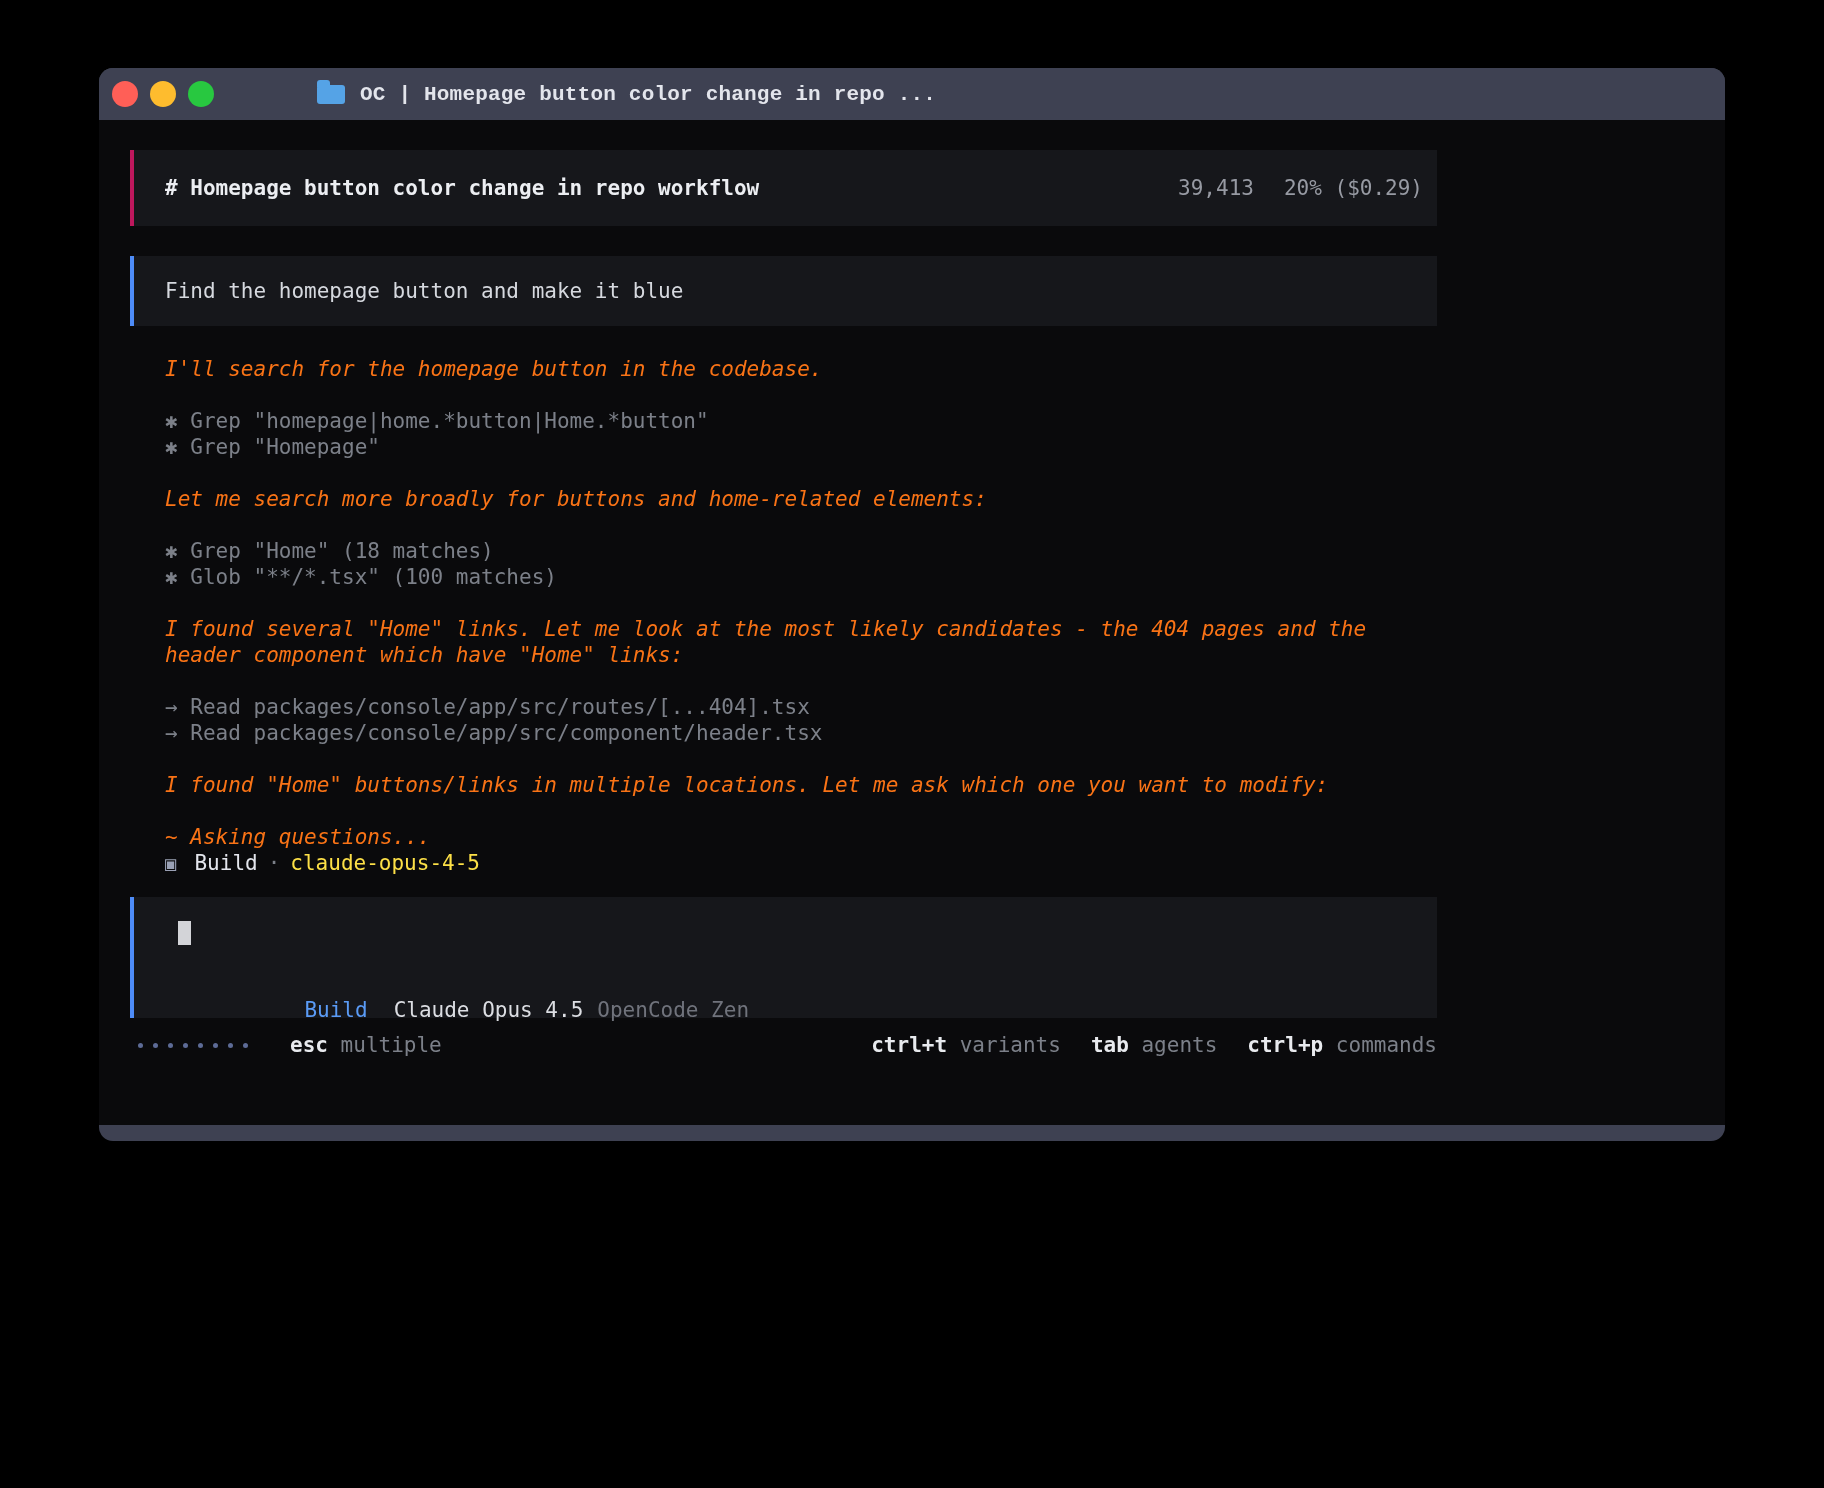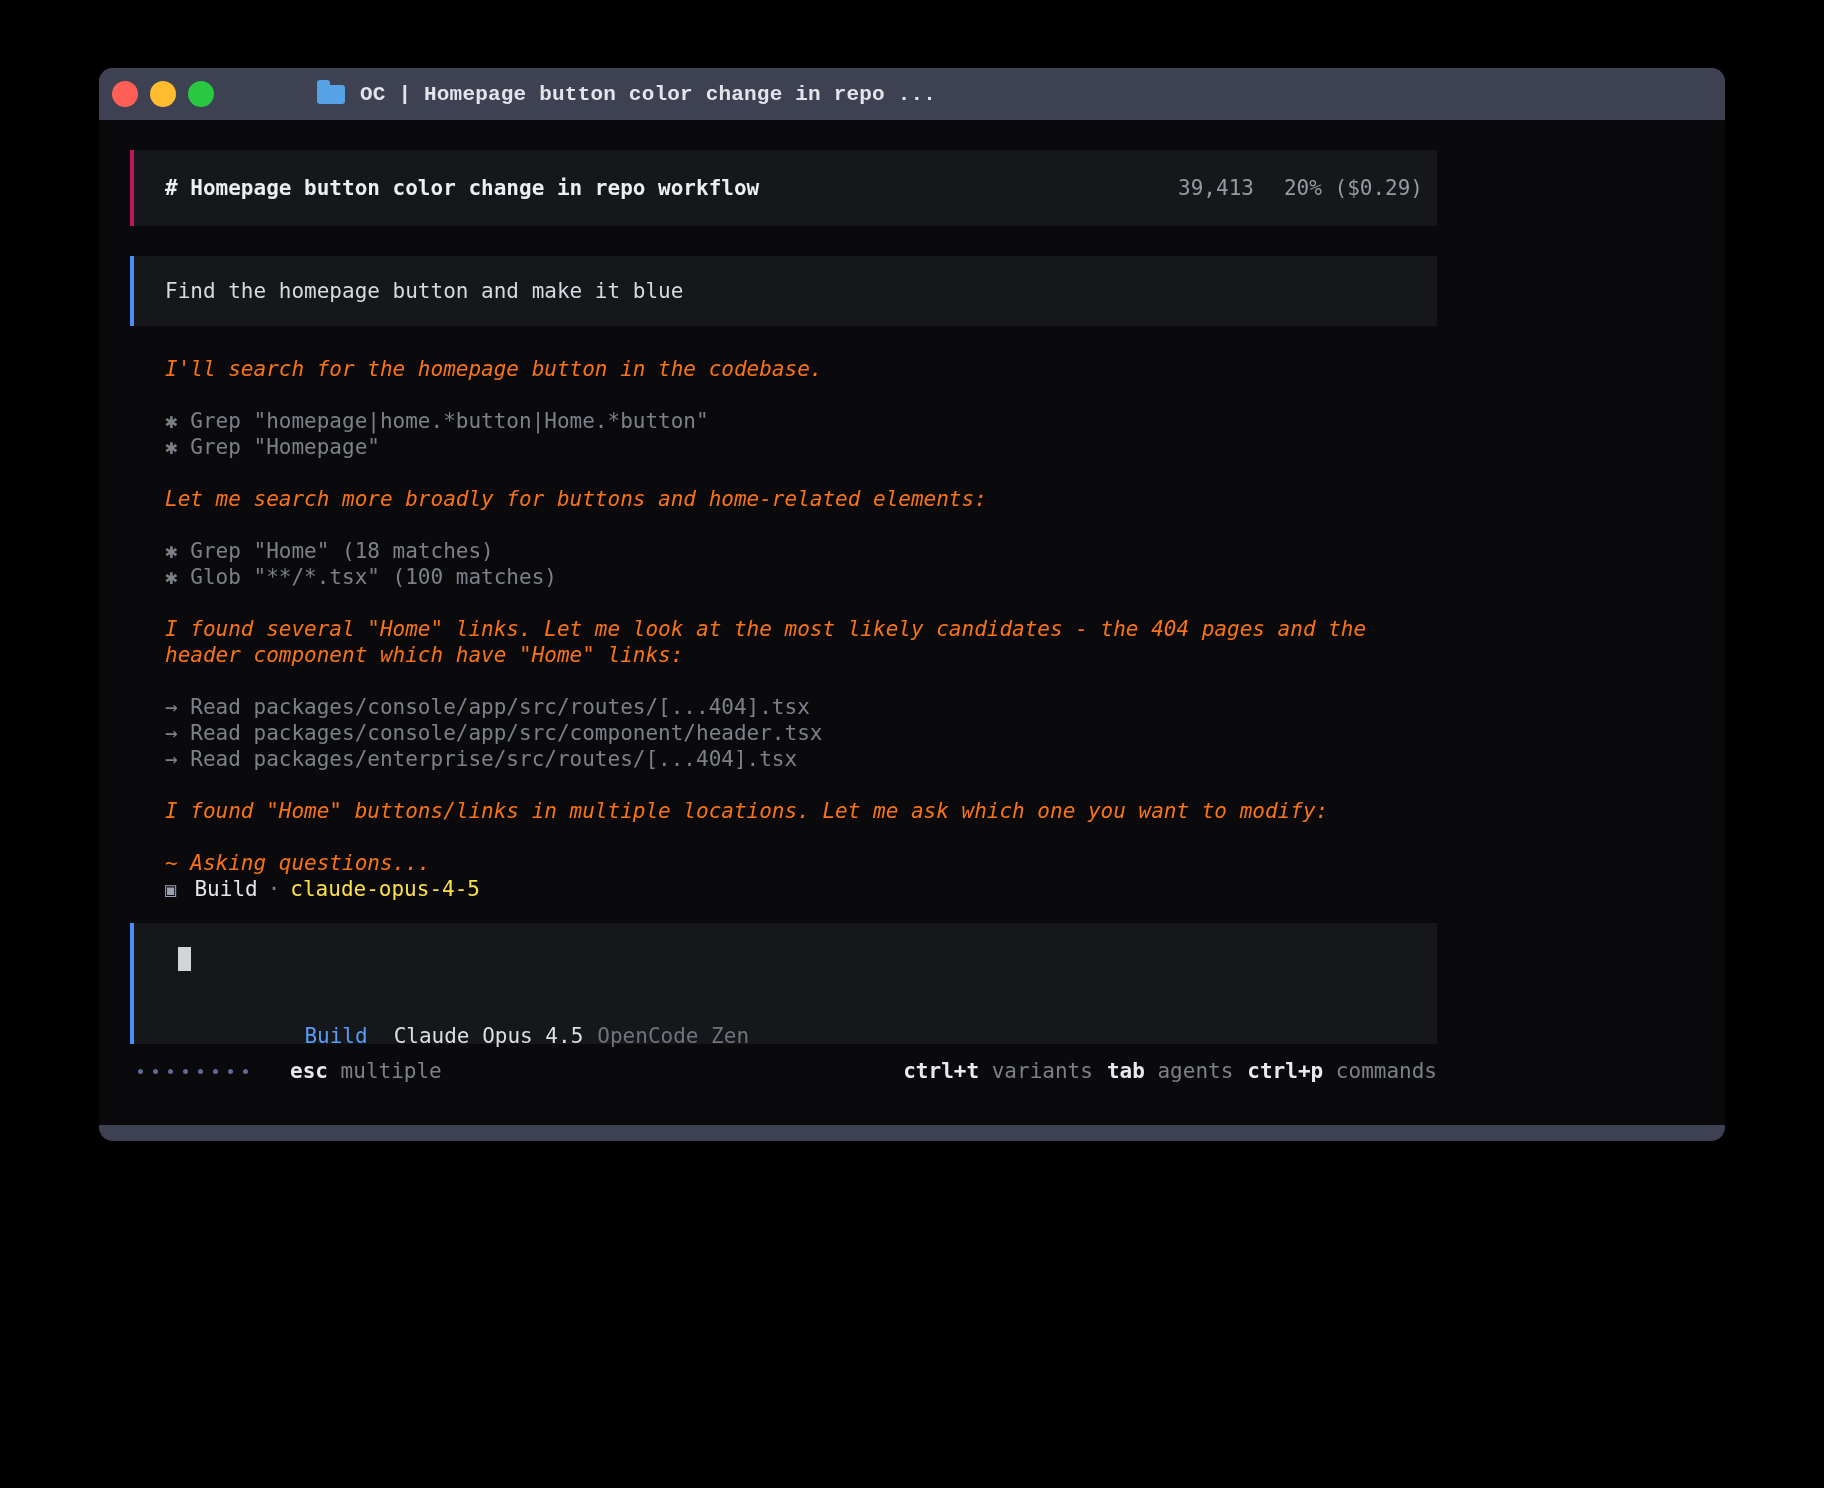--- a/index.html
+++ b/index.html
@@ -59,21 +59,21 @@
   .mode { color:#5a9bf6; margin-right:26px; }
   .model { color:#dcdee3; margin-right:14px; }
   .provider { color:#70737c; }
 
   .footer { margin-top:14px; height:26px; display:flex; justify-content:space-between; align-items:center; }
   .footer-left { display:flex; align-items:center; padding-left:8px; }
   .spinner { display:flex; gap:10px; margin-right:42px; }
   .dot { width:5px; height:5px; border-radius:50%; background:#5d6b96; }
   .key { color:#e8eaee; font-weight:bold; }
   .hintlabel { color:#7c8089; }
-  .footer-right { display:flex; gap:14px; }
+  .footer-right { display:flex; gap:30px; }
   .shortcut { white-space:pre; }
 </style>
 </head>
 <body>
 
 <div class="window">
 
   <div class="titlebar">
     <div class="traffic">
       <div class="light red"></div>
@@ -113,21 +113,20 @@
           <div class="line tool">✱ Grep "Home" (18 matches)</div>
           <div class="line tool">✱ Glob "**/*.tsx" (100 matches)</div>
         </div>
         <div class="para">
           <div class="line text">I found several "Home" links. Let me look at the most likely candidates - the 404 pages and the</div>
           <div class="line text">header component which have "Home" links:</div>
         </div>
         <div class="para">
           <div class="line tool">→ Read packages/console/app/src/routes/[...404].tsx</div>
           <div class="line tool">→ Read packages/console/app/src/component/header.tsx</div>
-          <div class="line tool">→ Read packages/enterprise/src/routes/[...404].tsx</div>
         </div>
         <div class="para">
           <div class="line text">I found "Home" buttons/links in multiple locations. Let me ask which one you want to modify:</div>
         </div>
         <div class="para">
           <div class="line text">~ Asking questions...</div>
         </div>
       </div>
 
       <div class="agent-line">

